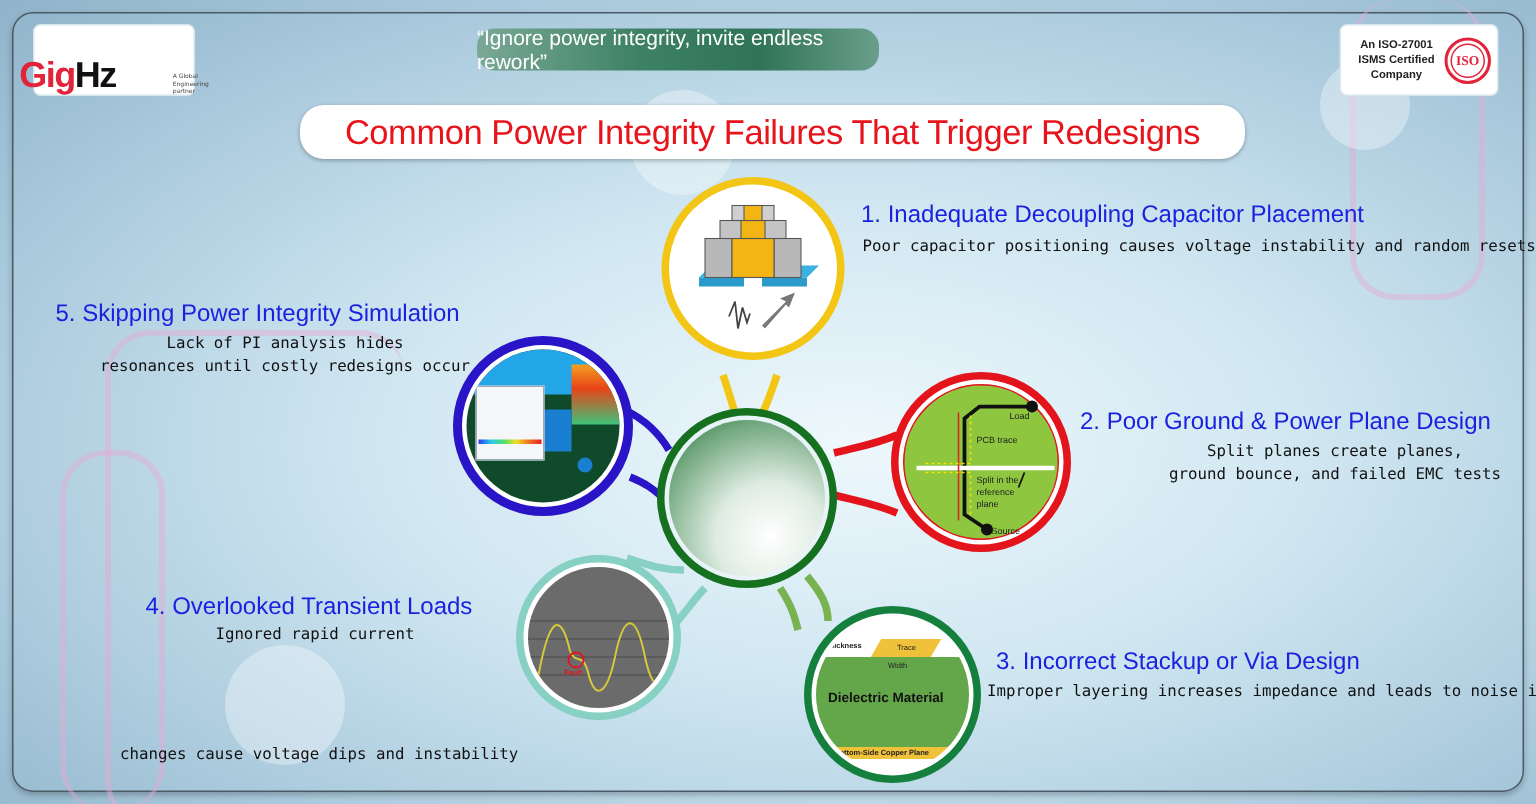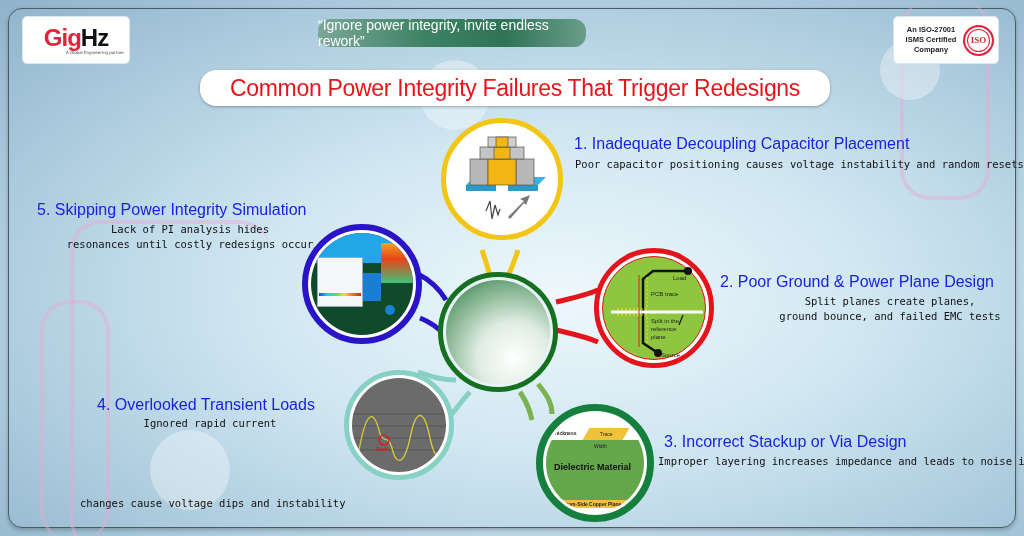--- a/index.html
+++ b/index.html
@@ -13,21 +13,21 @@
     position: absolute; left: 8px; top: 8px; width: 1008px; height: 520px;
     border: 1.5px solid #4a5a66; border-radius: 14px;
     box-shadow: 0 2px 4px rgba(0,0,0,0.25);
   }
   .bg-trace { position: absolute; border: 4px solid rgba(230,170,210,0.45); border-radius: 30px; }
   .bg-bubble { position: absolute; border-radius: 50%; background: rgba(255,255,255,0.35); }
 
   .logo-box {
     position: absolute; left: 22px; top: 16px; width: 108px; height: 48px;
     background: #fff; border-radius: 5px; border: 1px solid #d8e6ee;
-    display: flex; align-items: center; justify-content: center; flex-direction: column;
+    display: flex; align-items: flex-end; justify-content: center; flex-direction: row;
   }
   .logo-text { font-family: "Liberation Sans", sans-serif; font-size: 24px; font-weight: bold; letter-spacing: -1px; line-height: 24px; }
   .logo-text .red { color: #e2233a; }
   .logo-text .blk { color: #111; }
   .logo-tag { font-size: 4px; color: #444; margin-left: 38px; }
 
   .iso-box {
     position: absolute; left: 893px; top: 16px; width: 106px; height: 48px;
     background: #fff; border-radius: 5px; border: 1px solid #d8e6ee;
     display: flex; align-items: center; padding-left: 7px;
@@ -156,21 +156,21 @@
       <polyline points="14,58 44,58 44,86" stroke="#f5e400" stroke-width="1" stroke-dasharray="2,2" fill="none"></polyline>
       <line x1="80" y1="58" x2="76" y2="68" stroke="#111" stroke-width="1.2"></line>
     </svg>
     <span class="label-sm" style="left:70px;top:18px;">Load</span>
     <span class="label-sm" style="left:48px;top:34px;">PCB trace</span>
     <span class="label-sm" style="left:48px;top:60px;width:40px;line-height:8px;">Split in the reference plane</span>
     <span class="label-sm" style="left:58px;top:95px;">Source</span>
   </div>
 </div>
 
-<div class="node" style="left:536px;top:404px;width:118px;height:118px;border:7px solid #15803d;background:#fff;padding:3px;">
+<div class="node" style="left:536px;top:404px;width:118px;height:118px;border:5px solid #15803d;background:#fff;padding:3px;">
   <div style="width:100%;height:100%;border-radius:50%;overflow:hidden;position:relative;background:#fff;">
     <div style="position:absolute;left:0;top:0;width:104px;height:104px;">
       <div style="position:absolute;left:0;top:26px;width:104px;height:60px;background:#64a64a;"></div>
       <div style="position:absolute;left:40px;top:14px;width:40px;height:12px;background:#f0c23a;transform:skewX(-30deg);"></div>
       <div style="position:absolute;left:0;top:86px;width:104px;height:8px;background:#f0c23a;"></div>
       <span class="label-sm" style="left:6px;top:16px;font-weight:bold;font-size:5px;">Thickness</span>
       <span class="label-sm" style="left:54px;top:17px;font-size:5px;">Trace</span>
       <span class="label-sm" style="left:48px;top:29px;font-size:5px;">Width</span>
       <span class="label-sm" style="left:8px;top:48px;font-weight:bold;font-size:9px;color:#111;">Dielectric Material</span>
       <span class="label-sm" style="left:12px;top:87px;font-size:5px;font-weight:bold;">Bottom-Side Copper Plane</span>

